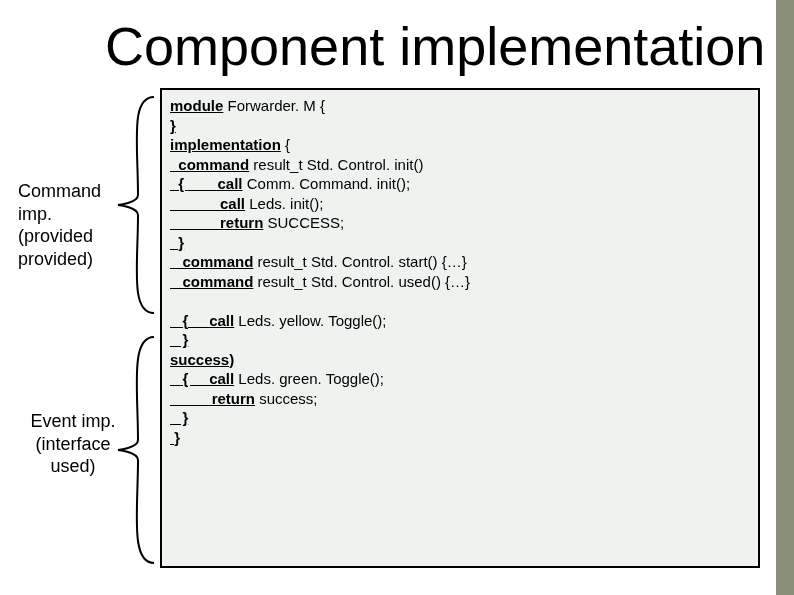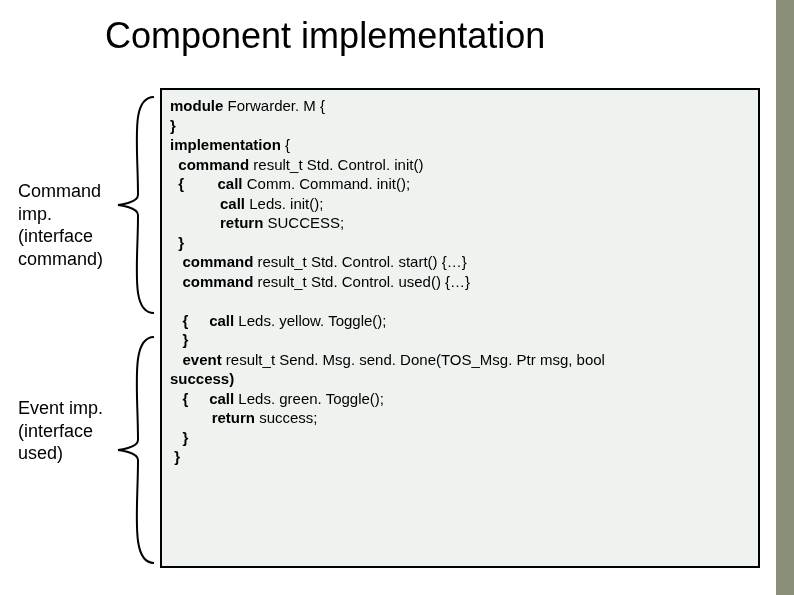--- a/index.html
+++ b/index.html
@@ -13,65 +13,65 @@
   }
   .accent-bar {
     position: absolute;
     right: 0;
     top: 0;
     width: 18px;
     height: 595px;
     background: #8a8f7a;
   }
   .title {
-    font-size: 36px;
+    font-size: 54px;
     font-weight: normal;
     color: #000;
     padding: 15px 0 0 105px;
   }
   .code-box {
     position: absolute;
     left: 160px;
     top: 88px;
     width: 600px;
     height: 480px;
     background: #eef3f0;
     border: 2px solid #000;
     padding: 6px 8px;
     font-family: Arial, sans-serif;
     font-size: 15px;
     line-height: 1.3;
     color: #000;
   }
-  .code-box b { font-weight: bold; }
+  .code-box b { font-weight: bold; text-decoration: underline; }
   .label {
     position: absolute;
     left: 18px;
     font-size: 18px;
     line-height: 1.25;
     color: #000;
   }
   .label-1 { top: 180px; width: 110px; }
-  .label-2 { top: 397px; width: 110px; }
+  .label-2 { top: 410px; width: 110px; text-align: center; }
   .brace {
     position: absolute;
     left: 110px;
     width: 48px;
   }
   .brace svg { display: block; }
   .code-line { white-space: pre; }
 </style>
 </head>
 <body>
 
 <div class="accent-bar"></div>
 
 <div class="title">Component implementation</div>
 
-<div class="label label-1">Command imp. (interface command)</div>
+<div class="label label-1">Command imp. (provided provided)</div>
 <div class="label label-2">Event imp. (interface used)</div>
 
 <div class="brace" style="top:95px;">
 <svg width="48" height="220" viewBox="0 0 48 220">
   <path d="M44 2 C 20 2 28 50 28 100 C 28 108 8 110 8 110 C 8 110 28 112 28 120 C 28 170 20 218 44 218" fill="none" stroke="#000" stroke-width="2"></path>
 </svg>
 </div>
 
 <div class="brace" style="top:335px;">
 <svg width="48" height="230" viewBox="0 0 48 230">
@@ -86,19 +86,18 @@
 <div class="code-line"><b>  command</b><span> result_t Std. Control. init()</span></div>
 <div class="code-line"><b>  {        call</b><span> Comm. Command. init();</span></div>
 <div class="code-line"><b>            call</b><span> Leds. init();</span></div>
 <div class="code-line"><b>            return</b><span> SUCCESS;</span></div>
 <div class="code-line"><b>  }</b></div>
 <div class="code-line"><b>   command</b><span> result_t Std. Control. start() {…}</span></div>
 <div class="code-line"><b>   command</b><span> result_t Std. Control. used() {…}</span></div>
 <div class="code-line"><span> </span></div>
 <div class="code-line"><b>   {     call</b><span> Leds. yellow. Toggle();</span></div>
 <div class="code-line"><b>   }</b></div>
-<div class="code-line"><b>   event</b><span> result_t Send. Msg. send. Done(TOS_Msg. Ptr msg, bool</span></div>
 <div class="code-line"><b>success)</b></div>
 <div class="code-line"><b>   {     call</b><span> Leds. green. Toggle();</span></div>
 <div class="code-line"><b>          return</b><span> success;</span></div>
 <div class="code-line"><b>   }</b></div>
 <div class="code-line"><b> }</b></div>
 </div>
 
 </body></html>

